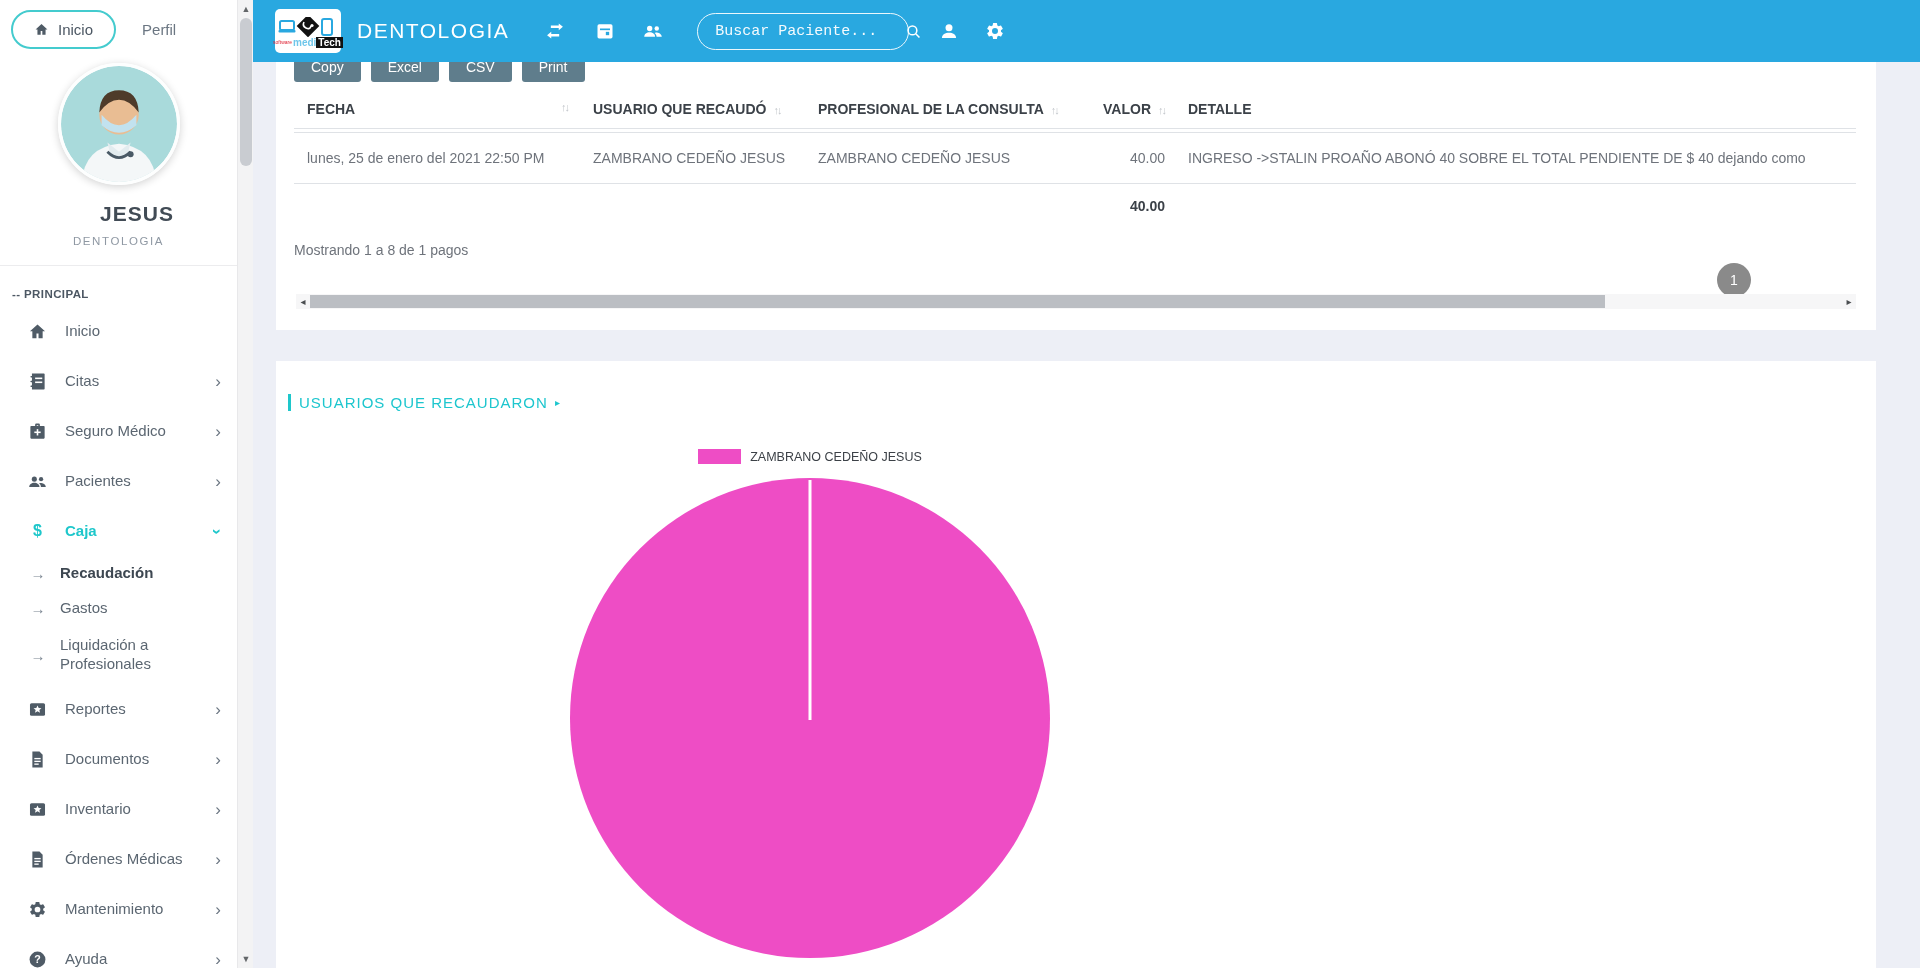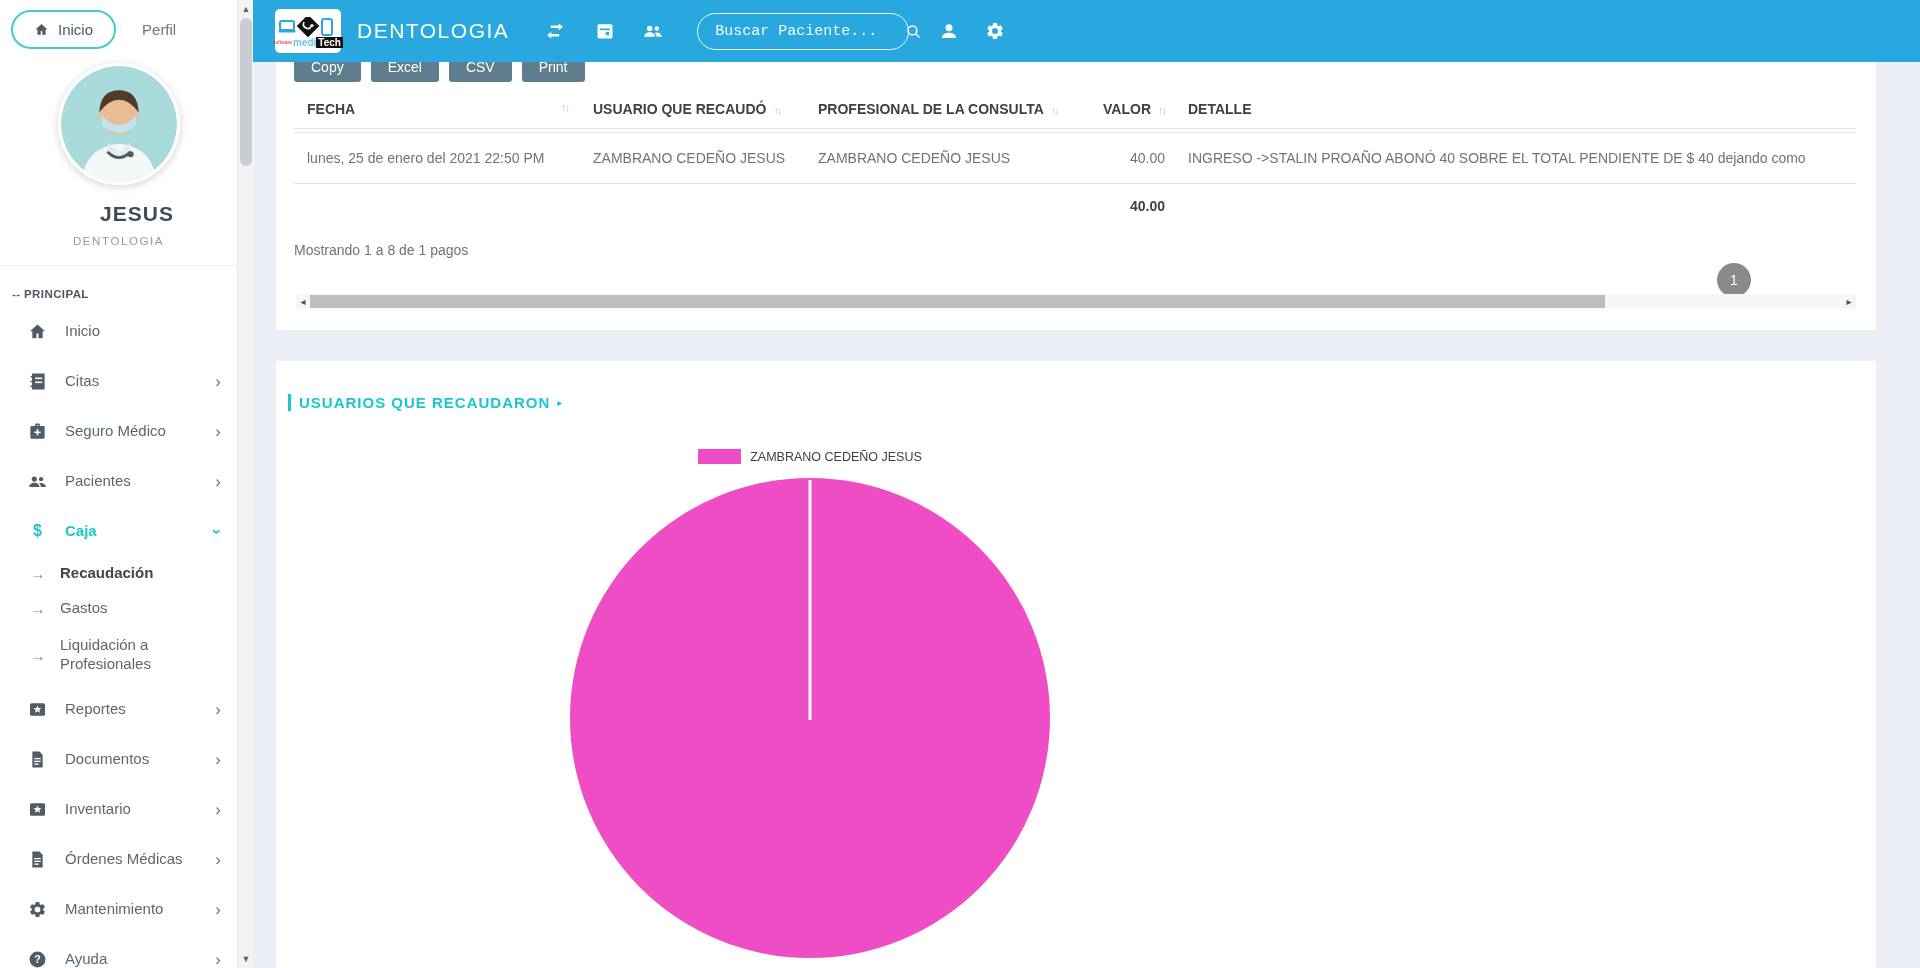--- a/index.html
+++ b/index.html
@@ -92,21 +92,21 @@
                  background:#8a8a8a; color:#fff; font-size:14px; display:flex; align-items:center;
                  justify-content:center; cursor:pointer; box-shadow:0 0 22px 12px rgba(255,255,255,.95); }
   .h-scrollbar { position:absolute; left:20px; top:232px; width:1560px; height:15px; background:#f6f6f7;
                  display:flex; align-items:center; }
   .h-arrow { width:14px; text-align:center; font-size:10px; color:#4a4d50; flex:none; }
   .h-thumb { height:13px; width:83%; background:#bbbec3; }
 
   
   .section-header { display:flex; align-items:center; margin:33px 0 0 12px; }
   .accent-bar { width:3px; height:17px; background:#1ec7cb; margin-right:8px; }
-  .section-title { color:#1dc6ce; font-size:15px; font-weight:bold; letter-spacing:1px; }
+  .section-title { color:#1dc6ce; font-size:15px; font-weight:normal; letter-spacing:1px; }
   .section-arrow { color:#1dc6ce; font-size:10px; margin-left:7px; }
   .legend-row { position:absolute; left:0; top:88px; width:1068px; display:flex;
                 align-items:center; justify-content:center; gap:9px; cursor:pointer; }
   .legend-swatch { width:43px; height:15px; background:#ee4dc5; }
   .legend-label { font-size:12.5px; color:#3c4147; }
   .pie { position:absolute; left:294px; top:117px; width:480px; height:480px; border-radius:50%;
          background:#ee4dc5; cursor:pointer; }
   .pie-line { position:absolute; left:50%; top:2px; width:3px; height:240px; background:#fff;
               transform:translateX(-50%); }
   .summary-table { position:absolute; left:1092px; top:78px; width:500px; border-collapse:collapse; }

